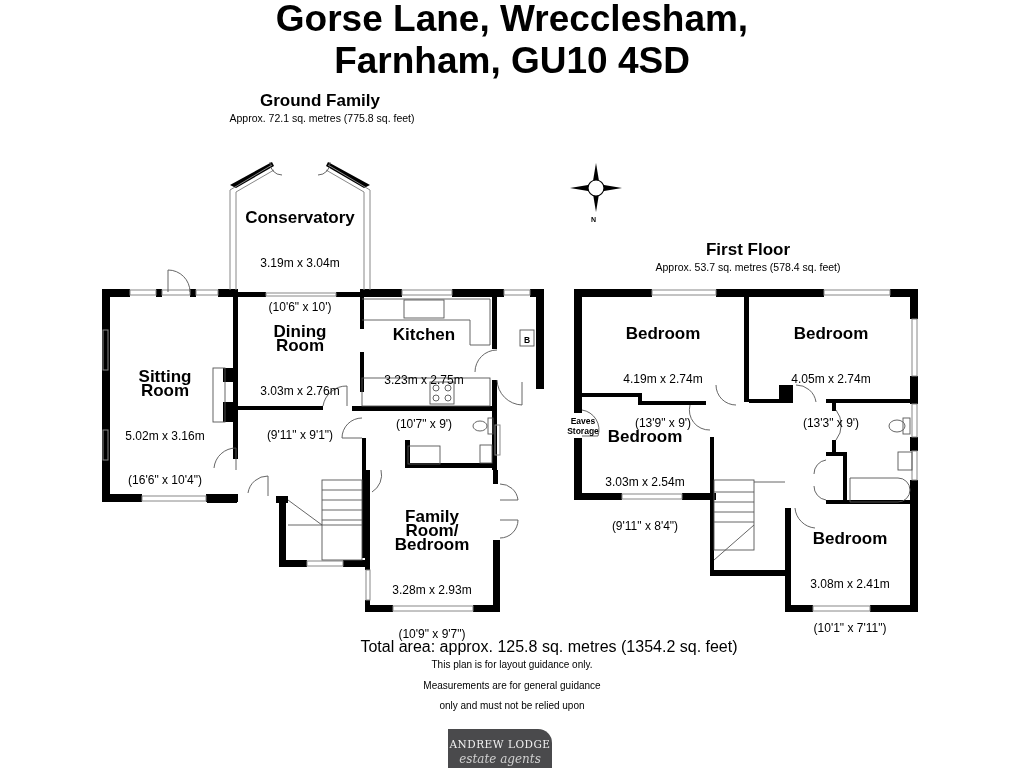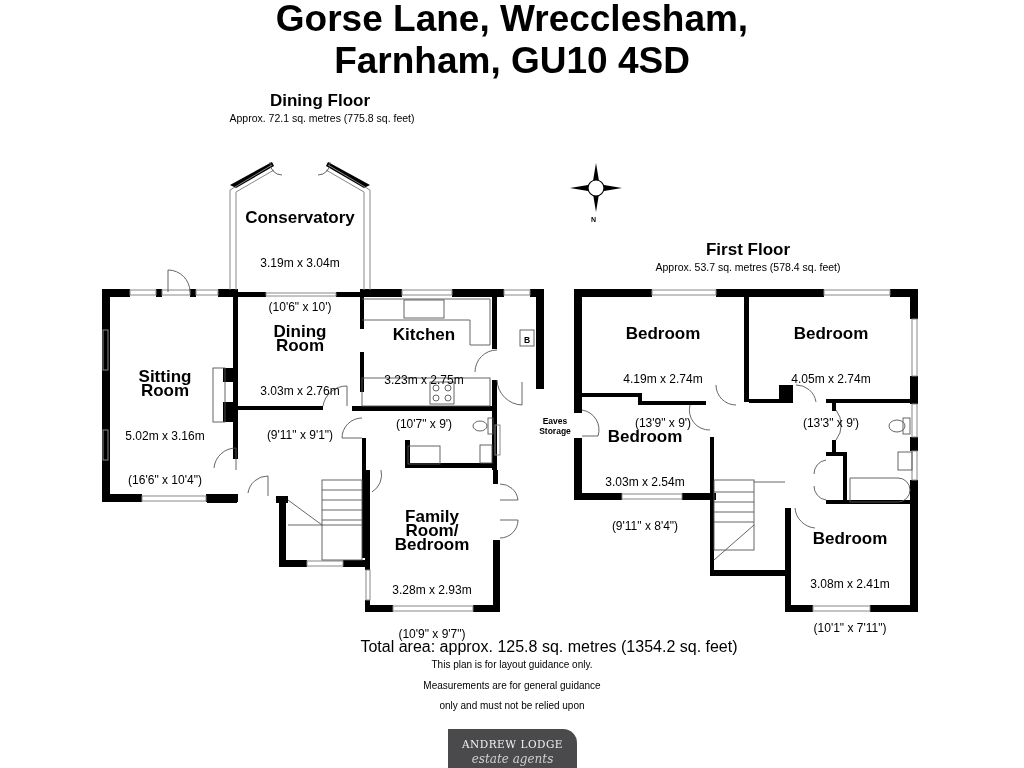--- a/index.html
+++ b/index.html
@@ -11,32 +11,32 @@
   .floor-sub{position:absolute;text-align:center;font-size:10.5px;line-height:12px;}
   svg{position:absolute;left:0;top:0;}
   .room-label{position:absolute;text-align:center;line-height:13px;}
   .room-name{font-weight:bold;font-size:17px;display:block;line-height:14px;}
   .room-dim{font-size:12px;display:block;line-height:12px;margin-top:32px;}
   .small-label{position:absolute;font-weight:bold;font-size:8.5px;text-align:center;line-height:10px;}
   .footer{position:absolute;left:0;width:1024px;text-align:center;}
   .total{top:639px;font-size:16px;line-height:15px;padding-left:37px;}
   .disc{font-size:10px;line-height:20px;}
   .d1{top:655px;}.d2{top:676px;}.d3{top:696px;}
-  .logo{position:absolute;left:448px;top:729px;width:129px;height:39px;background:#4a4a4c;border-top-right-radius:14px;text-align:center;color:#f0f0f0;}
+  .logo{position:absolute;left:448px;top:729px;width:104px;height:39px;background:#4a4a4c;border-top-right-radius:14px;text-align:center;color:#f0f0f0;}
   .logo-name{display:block;font-family:"DejaVu Serif",serif;font-size:10.5px;letter-spacing:0.5px;margin-top:9px;}
   .logo-tag{display:block;font-family:"DejaVu Serif",serif;font-style:italic;font-size:12px;margin-top:2px;color:#cfcfcf;}
   .compass-n{position:absolute;left:591px;top:216px;font-size:7px;font-weight:bold;}
 </style>
 </head>
 <body>
 
 <div class="title t1">Gorse Lane, Wrecclesham,</div>
 <div class="title t2">Farnham, GU10 4SD</div>
 
-<div class="floor-title" style="left:220px;top:91px;width:200px;">Dining Floor</div>
+<div class="floor-title" style="left:220px;top:91px;width:200px;">Ground Family</div>
 <div class="floor-sub" style="left:200px;top:112px;width:244px;">Approx. 72.1 sq. metres (775.8 sq. feet)</div>
 
 <div class="floor-title" style="left:648px;top:240px;width:200px;">First Floor</div>
 <div class="floor-sub" style="left:628px;top:261px;width:240px;">Approx. 53.7 sq. metres (578.4 sq. feet)</div>
 
 <svg width="1024" height="768" viewBox="0 0 1024 768">
   <g fill="#000">
 
     <rect x="102" y="289" width="8" height="213"></rect>
     <rect x="102" y="289" width="28" height="8"></rect>
@@ -268,21 +268,21 @@
 <div class="room-label" style="left:582px;top:430px;width:126px;">
   <span class="room-name">Bedroom</span>
   <span class="room-dim">3.03m x 2.54m</span>
   <span class="room-dim">(9'11" x 8'4")</span>
 </div>
 <div class="room-label" style="left:790px;top:532px;width:120px;">
   <span class="room-name">Bedroom</span>
   <span class="room-dim">3.08m x 2.41m</span>
   <span class="room-dim">(10'1" x 7'11")</span>
 </div>
-<div class="small-label" style="left:532px;top:416px;width:46px;">
+<div class="small-label" style="left:560px;top:416px;width:46px;">
   <span style="display:block">Eaves</span>
   <span style="display:block">Storage</span>
 </div>
 
 <div class="footer total">Total area: approx. 125.8 sq. metres (1354.2 sq. feet)</div>
 <div class="footer disc d1">This plan is for layout guidance only.</div>
 <div class="footer disc d2">Measurements are for general guidance</div>
 <div class="footer disc d3">only and must not be relied upon</div>
 
 <div class="logo">

